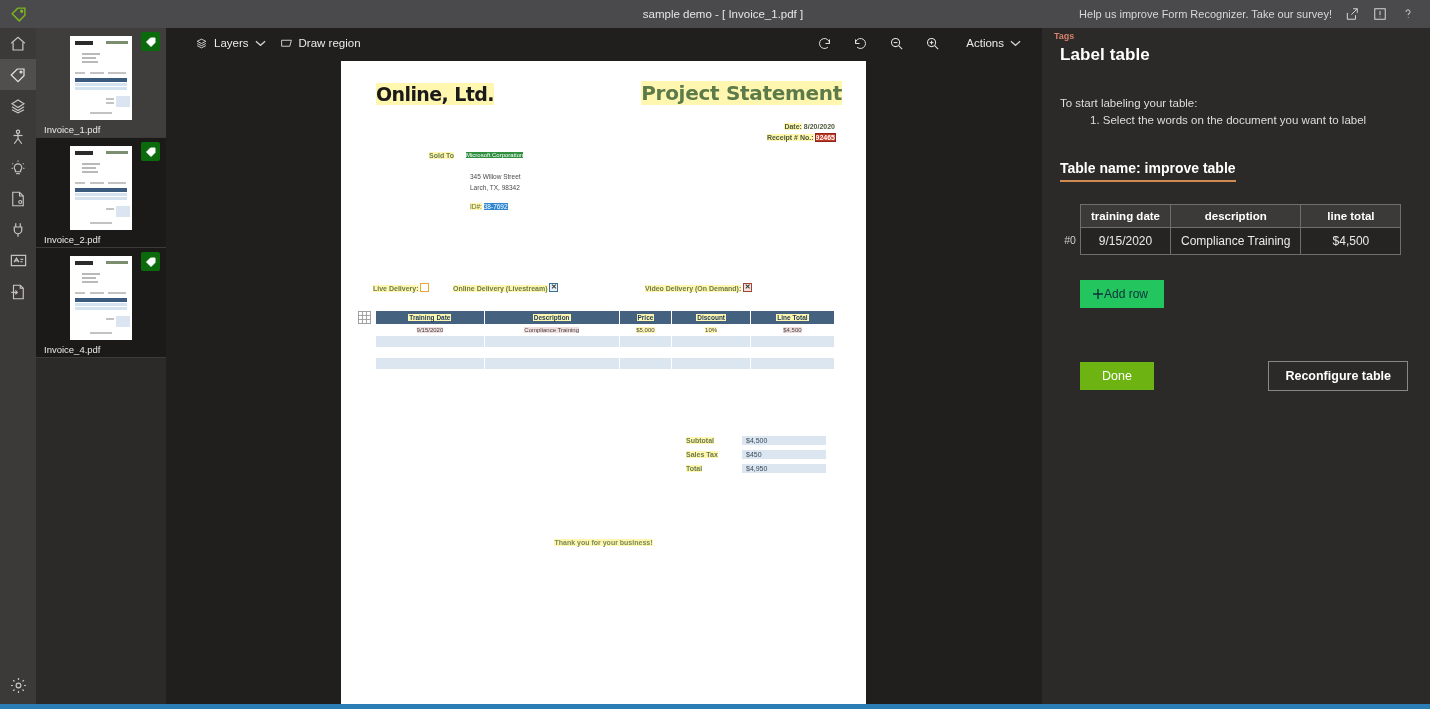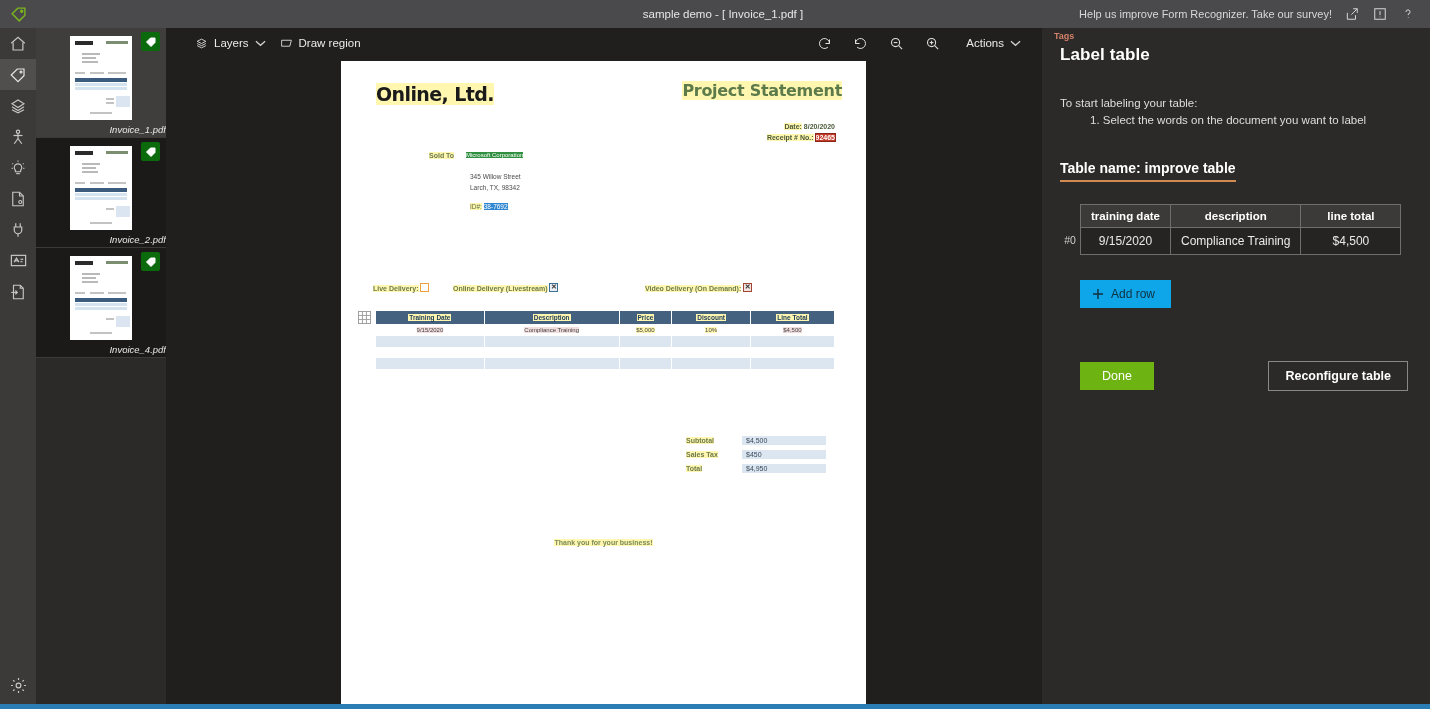--- a/index.html
+++ b/index.html
@@ -53,22 +53,22 @@
     position: relative; height: 110px; background: #1b1a19;
     border-bottom: 1px solid #3b3a39;
     display: flex; align-items: center; justify-content: center;
   }
   .thumb.selected { background: #3f3e3d; }
   .thumb-page {
     width: 62px; height: 84px; background: #ffffff; position: relative;
     overflow: hidden; margin-top: -9px;
   }
   .thumb-label {
-    position: absolute; bottom: 2px; left: 0; right: 0; text-align: right;
-    font-size: 9.5px; color: #e8e8e8; font-style: italic;
+    position: absolute; bottom: 2px; left: 8px; right: 0; text-align: left;
+    font-size: 9.5px; color: #e8e8e8;
   }
   .thumb-badge {
     position: absolute; top: 4px; right: 6px; width: 19px; height: 19px;
     background: #0b6a0b; border-radius: 2px; display: flex; align-items: center; justify-content: center;
   }
   
   .tp-head { position: absolute; left: 5px; top: 5px; width: 18px; height: 4px; background: #2b2b2b; }
   .tp-head2 { position: absolute; right: 4px; top: 5px; width: 22px; height: 3px; background: #7b8f70; }
   .tp-l { position: absolute; background: #b9b9b9; height: 1.5px; }
   .tp-tbl-hd { position: absolute; left: 5px; right: 5px; height: 4px; background: #3b5c7e; }
@@ -97,21 +97,21 @@
   .doc { position: relative; width: 100%; height: 100%; font-size: 7px; }
   .hl-y   { background: #fff7b0; }
   .hl-g   { background: #2f8f3f; color: #ffffff; }
   .hl-b   { background: #2f86d0; color: #ffffff; }
   .hl-r   { background: #c23b28; color: #ffffff; outline: 1px solid #8d2417; }
   .hl-pk  { background: #f2dede; }
 
   .brand { position: absolute; left: 35px; top: 22px; font-family: "DejaVu Sans", sans-serif;
            font-weight: bold; font-size: 19px; letter-spacing: -0.6px; color: #1a1a1a; }
   .stmt  { position: absolute; right: 24px; top: 20px; font-family: "DejaVu Sans", sans-serif;
-           font-weight: bold; font-size: 16px; color: #5d7a4a; letter-spacing: -0.3px; }
+           font-weight: bold; font-size: 20px; color: #5d7a4a; letter-spacing: -0.3px; }
   .dt    { position: absolute; right: 31px; top: 62px; font-size: 7px; font-weight: bold; color: #4b5a3a; text-align: right; white-space: nowrap; }
   .rc    { position: absolute; right: 31px; top: 73px; font-size: 7px; font-weight: bold; color: #4b5a3a; text-align: right; white-space: nowrap; }
   .sold  { position: absolute; left: 88px; top: 91px; font-size: 7px; font-weight: bold; color: #6c7a4e; }
   .soldv { position: absolute; left: 125px; top: 91px; font-size: 6px; }
   .addr1 { position: absolute; left: 129px; top: 112px; font-size: 6.5px; color: #4a4a4a; }
   .addr2 { position: absolute; left: 129px; top: 123px; font-size: 6.5px; color: #4a4a4a; }
   .idl   { position: absolute; left: 129px; top: 142px; font-size: 6.5px; color: #5e6e42; }
 
   .delrow { position: absolute; left: 32px; top: 222px; width: 460px; font-size: 7px; font-weight: bold; color: #6c7a4e; }
   .delrow span.cb { display: inline-block; width: 9px; height: 9px; vertical-align: -1px; }
@@ -169,23 +169,23 @@
     border: 1px solid #6f6e6d; padding: 5px 10px; text-align: center; white-space: nowrap;
   }
   .ltable td {
     background: #252423; color: #eaeaea; font-size: 12px;
     border: 1px solid #6f6e6d; padding: 6px 10px; text-align: center; white-space: nowrap;
   }
   .ltable th.c0 { width: 90px; }
   .ltable th.c1 { width: 125px; }
   .ltable th.c2 { width: 100px; }
   .addrow {
-    margin-top: 25px; margin-left: 20px; background: #0ea5e9; color: #10303c;
+    margin-top: 25px; margin-left: 20px; background: #22c55e; color: #10303c;
     border: none; font-size: 12px; padding: 7px 16px 7px 12px;
-    display: inline-flex; align-items: center; gap: 7px;
+    display: inline-flex; align-items: center; 
     font-family: "Liberation Sans", sans-serif;
   }
   .rp-actions { margin-top: 53px; margin-left: 20px; display: flex; align-items: center; }
   .btn-done {
     background: #6db312; color: #ffffff; border: none; font-size: 12.5px;
     padding: 7px 22px; font-family: "Liberation Sans", sans-serif;
   }
   .btn-recfg {
     margin-left: auto; margin-right: 4px; background: transparent; color: #ffffff;
     border: 1px solid #8a8886; font-size: 12.5px; font-weight: bold;

